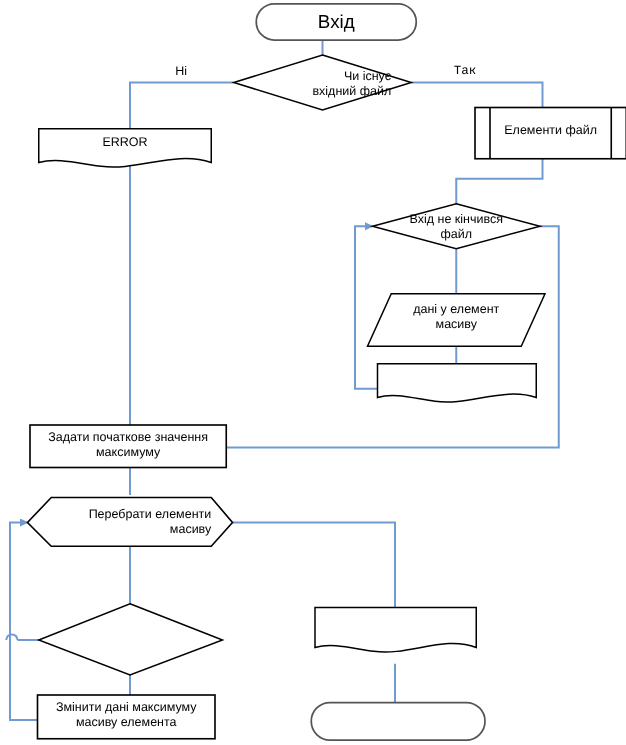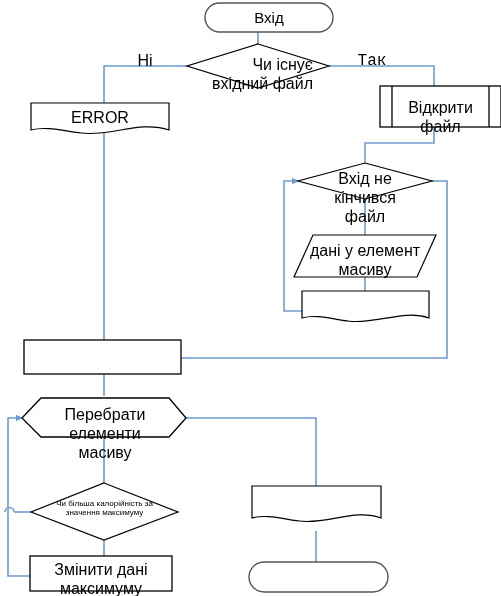--- a/index.html
+++ b/index.html
@@ -2,21 +2,21 @@
 <html><head>
 <meta charset="utf-8">
 <style>
   html,body{margin:0;padding:0;background:#ffffff;}
   body{width:501px;height:596px;overflow:hidden;
        font-family:"Liberation Sans","DejaVu Sans",sans-serif;}
   #canvas{position:relative;width:399px;height:596px;}
   #canvas svg{position:absolute;left:0;top:0;width:501px;height:596px;}
   .lbl{position:absolute;text-align:center;color:#000;line-height:1.18;
        pointer-events:none;white-space:pre-line;}
-  .t11{font-size:16px;}
+  .t11{font-size:10px;}
   .t15{font-size:15px;}
   .t8 {font-size:8px;}
 </style>
 </head>
 <body>
 
 <div id="canvas">
 
   <svg viewBox="0 0 501 596" xmlns="http://www.w3.org/2000/svg" aria-hidden="true">
     <defs>
@@ -91,35 +91,35 @@
     </g>
   </svg>
 
   <div class="lbl t15" style="left:205px;top:9px;width:128px;">Вхід</div>
 
   <div class="lbl t11" style="left:203px;top:56px;width:110px;text-align:right;">Чи існує
 вхідний файл</div>
 
   <div class="lbl t11" style="left:31px;top:109px;width:138px;">ERROR</div>
 
-  <div class="lbl t11" style="left:392px;top:99px;width:97px;">Відкрити файл</div>
+  <div class="lbl t11" style="left:392px;top:99px;width:97px;">Елементи файл</div>
 
   <div class="lbl t11" style="left:310px;top:170px;width:110px;">Вхід не кінчився
 файл</div>
 
   <div class="lbl t11" style="left:305px;top:242px;width:120px;">дані  у елемент
 масиву</div>
 
 
+  <div class="lbl t11" style="left:24px;top:345px;width:157px;">Задати початкове значення
+максимуму</div>
 
-  <div class="lbl t11" style="left:41px;top:406px;width:128px;">Перебрати елементи
+  <div class="lbl t11" style="left:41px;top:406px;width:128px;text-align:right;">Перебрати елементи
 масиву</div>
 
-  <div class="lbl t8" style="left:36px;top:499px;width:137px;">Чи більша калорійність за
-значення максимуму</div>
 
   <div class="lbl t11" style="left:30px;top:561px;width:142px;">Змінити дані максимуму
 масиву елемента</div>
 
 
 
   <div class="lbl t11" style="left:130px;top:52px;width:30px;">Ні</div>
 
   <div class="lbl t11" style="left:355px;top:52px;width:34px;font-family:Liberation Mono, monospace;">Так</div>
 

